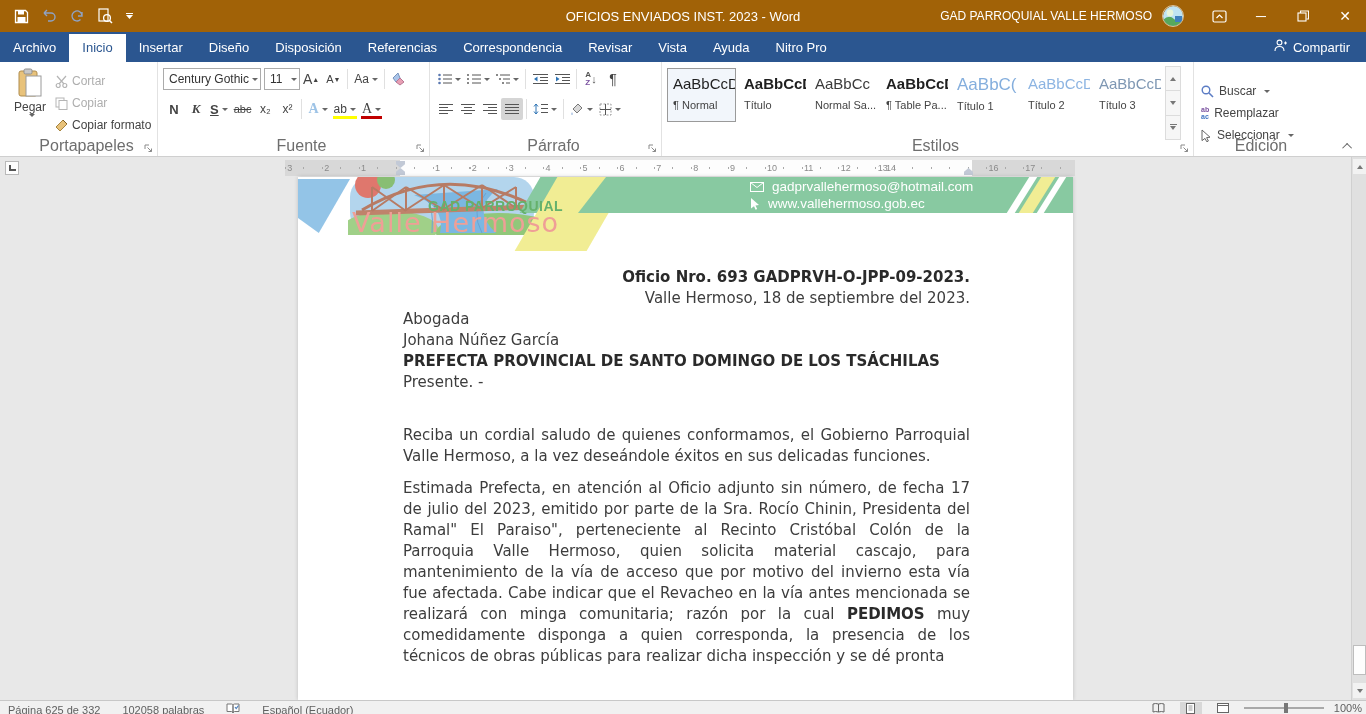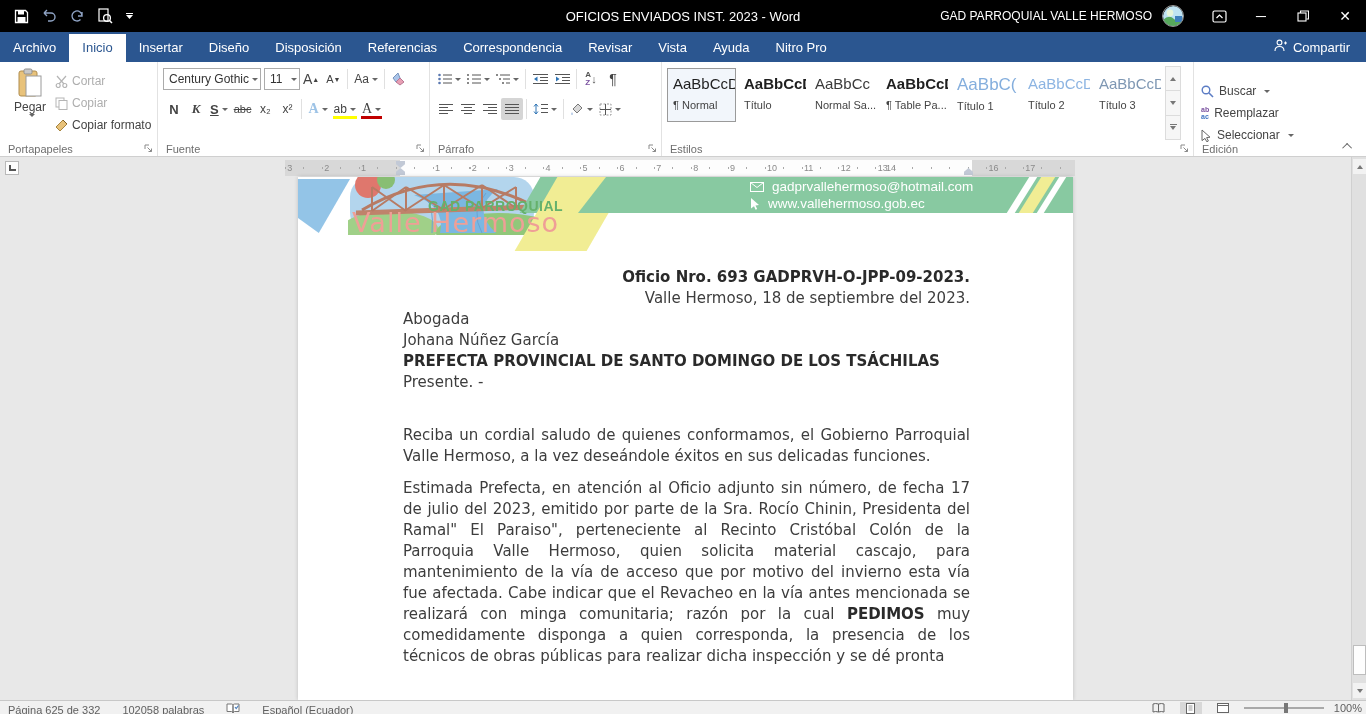--- a/index.html
+++ b/index.html
@@ -1,20 +1,20 @@
 <!DOCTYPE html>
 <html><head>
 <meta charset="utf-8">
 <style>
   * { box-sizing:border-box; margin:0; padding:0; }
   html,body { width:1366px; height:714px; overflow:hidden; background:#e8e8e8;
     font-family:"Liberation Sans", sans-serif; }
 
   
-  .titlebar { height:32px; background:#000000; color:#fff; display:flex; align-items:center; position:relative; }
+  .titlebar { height:32px; background:#a16207; color:#fff; display:flex; align-items:center; position:relative; }
   .qat { display:flex; align-items:center; gap:2px; padding-left:8px; }
   .qat-btn { width:26px; height:26px; display:flex; align-items:center; justify-content:center; }
   .qat-btn svg { display:block; }
   .qat-more { width:18px; height:26px; display:flex; flex-direction:column; align-items:center; justify-content:center; gap:1px; }
   .qat-more .bar { width:7px; height:1px; background:#fff; }
   .win-title { position:absolute; left:0; right:0; text-align:center; font-size:13px; pointer-events:none; }
   .tb-right { margin-left:auto; display:flex; align-items:center; height:100%; }
   .account-name { font-size:12px; margin-right:10px; }
   .avatar { width:22px; height:22px; border-radius:50%; overflow:hidden; margin-right:14px; border:1px solid rgba(255,255,255,.6); }
   .winctl { width:42px; height:32px; display:flex; align-items:center; justify-content:center; font-size:14px; }
@@ -22,21 +22,21 @@
   
   .tabrow { height:30px; background:#2b5690; display:flex; align-items:flex-end; color:#fff; }
   .tab { padding:0 13px; line-height:28px; font-size:13px; height:28px; }
   .tab.active { background:#fff; color:#2b5690; }
   .tellme { display:flex; align-items:center; gap:7px; padding:0 12px; line-height:28px; font-size:13px; }
   .share { margin-left:auto; display:flex; align-items:center; gap:6px; padding:0 16px; font-size:13px; line-height:28px; }
 
   
   .ribbon { height:95px; background:#fff; border-bottom:1px solid #cfcfcf; display:flex; position:relative; font-size:12px; color:#444; }
   .rgroup { position:relative; border-right:1px solid #e2e2e2; padding:4px 5px 16px 5px; }
-  .rgroup-label { position:absolute; bottom:1px; left:8px; right:0; text-align:left; font-size:11px; color:#6e6e6e; }
+  .rgroup-label { position:absolute; bottom:1px; left:16px; right:0; text-align:center; font-size:16px; color:#6e6e6e; }
   .launcher { position:absolute; bottom:2px; right:3px; width:10px; height:10px; }
   .launcher svg { display:block; }
   .rrow { display:flex; align-items:center; height:26px; }
   .rbtn { display:inline-flex; align-items:center; justify-content:center; min-width:22px; height:22px; padding:0 3px; border-radius:2px; color:#444; }
   .rbtn.active { background:#d5d5d5; }
   .vsep { width:1px; height:20px; background:#e0e0e0; margin:0 3px; }
   i.dd { width:0; height:0; border-left:3px solid transparent; border-right:3px solid transparent; border-top:3.5px solid #666; display:inline-block; margin-left:3px; }
 
   
   .g-clip { width:158px; display:flex; }

